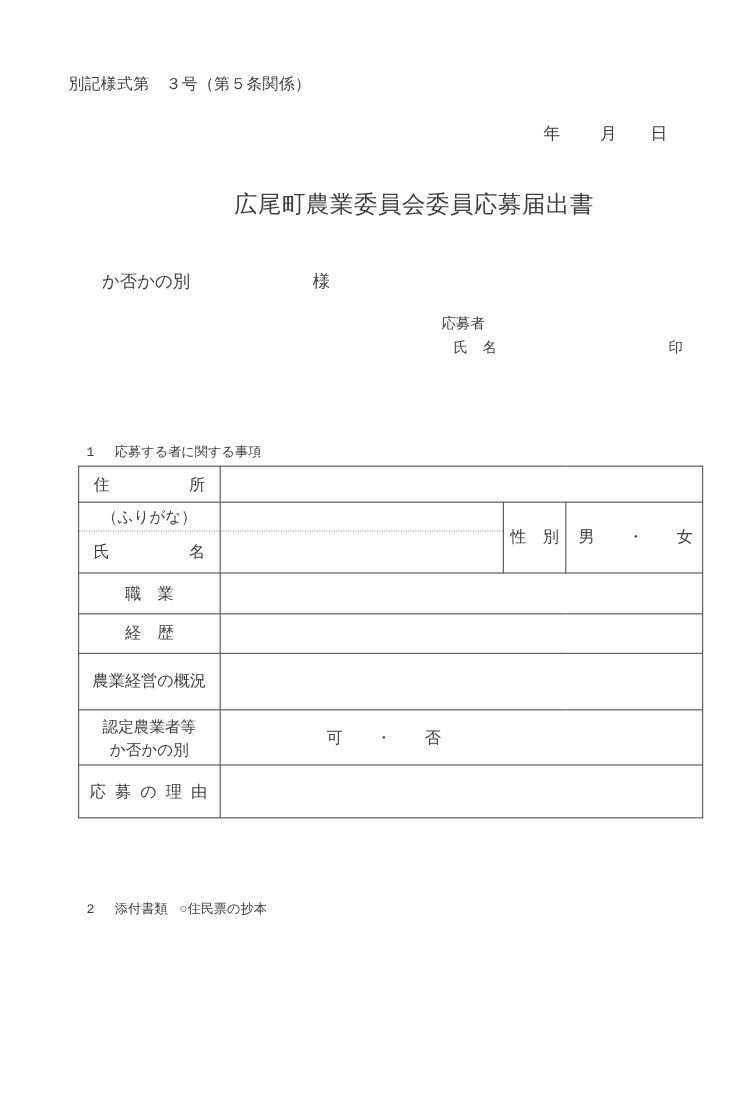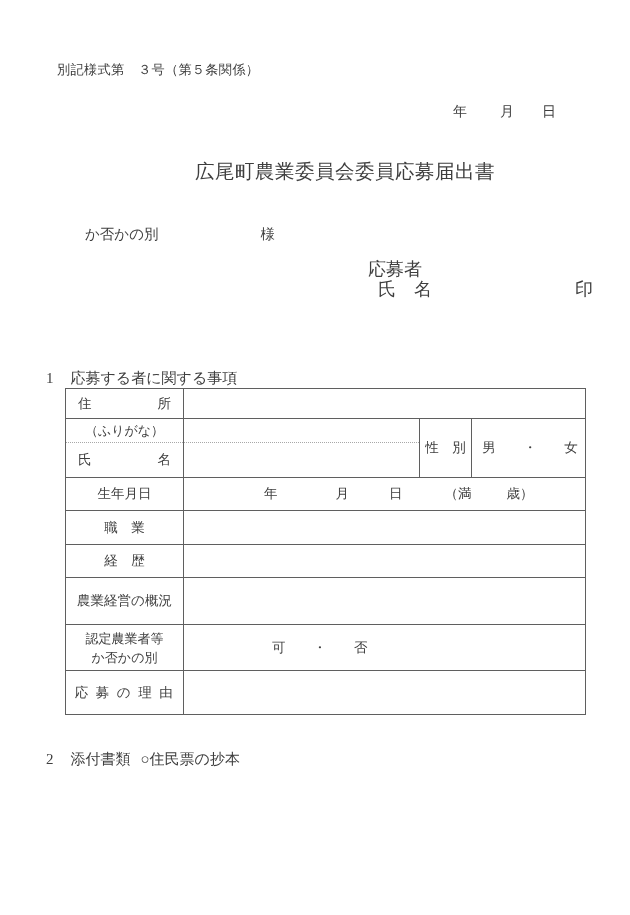--- a/index.html
+++ b/index.html
@@ -16,27 +16,27 @@
   .form-number{left:57px;top:61px;font-size:13.2px;letter-spacing:0.3px;text-align:right;}
   .date-line{left:453px;top:103px;font-size:14px;}
   .date-line .d-month{margin-left:33px;}
   .date-line .d-day{margin-left:28px;}
 
   .doc-title{left:195px;top:161px;font-size:19.5px;letter-spacing:0.5px;font-weight:normal;margin:0;line-height:22px;}
 
   .addressee{left:85px;top:225px;font-size:14.5px;}
   .addressee .honorific{margin-left:102px;}
 
-  .applicant{left:368px;top:259px;font-size:18px;line-height:20px;}
+  .applicant{left:368px;top:259px;font-size:12px;line-height:20px;}
   .applicant-line2{padding-left:10px;}
   .applicant-line2 .seal{margin-left:143px;}
 
   .statement{left:70px;top:316px;font-size:13.5px;letter-spacing:-0.5px;}
 
-  .sec{left:46px;font-size:15px;}
+  .sec{left:72px;font-size:11px;font-family:Liberation Mono, monospace;}
   .sec.s1{top:369px;}
   .sec.s2{top:750px;}
   .sec .sec-title{margin-left:17px;}
   .sec .sec-item{margin-left:10px;text-align:right;}
 
   table.form-table{
     position:absolute;left:65px;top:388px;
     width:520px;
     border-collapse:collapse;table-layout:fixed;
   }
@@ -55,21 +55,21 @@
   .r6 td{height:46px;font-family:Liberation Mono, monospace;}
   .r7 td{height:45px;}
   .r8 td{height:43px;}
 
   
   .fur{height:23px;display:flex;align-items:center;justify-content:center;border-bottom:1px dotted #a8a8a8;font-size:13px;}
   .fur-blank{height:23px;border-bottom:1px dotted #a8a8a8;}
   .nm{height:34px;}
   .nm-blank{height:34px;}
   td.gender-lbl{text-align:center;}
-  td.gender-val{text-align:center;letter-spacing:7px;padding-left:10px;}
+  td.gender-val{text-align:left;letter-spacing:7px;padding-left:10px;}
 
   
   td.birth-val{padding-left:80px;}
   .birth-val .b-month{margin-left:58px;}
   .birth-val .b-day{margin-left:40px;}
   .birth-val .b-age-open{margin-left:42px;}
   .birth-val .b-age-close{margin-left:35px;}
 
   .cert-lbl div{line-height:19px;font-size:13px;text-align:center;}
   td.cert-val{padding-left:88px;letter-spacing:7px;}
@@ -132,26 +132,20 @@
           </div>
         </td>
         <td>
           <div class="fur-blank"></div>
           <div class="nm-blank"></div>
         </td>
         <td class="gender-lbl">性　別</td>
         <td class="gender-val">男　・　女</td>
       </tr>
 
-      <tr class="r3">
-        <td class="center">生年月日</td>
-        <td colspan="3" class="birth-val">
-          <span class="b-year">年</span><span class="b-month">月</span><span class="b-day">日</span><span class="b-age-open">（満</span><span class="b-age-close">歳）</span>
-        </td>
-      </tr>
 
       <tr class="r4">
         <td class="center">職　業</td>
         <td colspan="3"></td>
       </tr>
 
       <tr class="r5">
         <td class="center">経　歴</td>
         <td colspan="3"></td>
       </tr>

